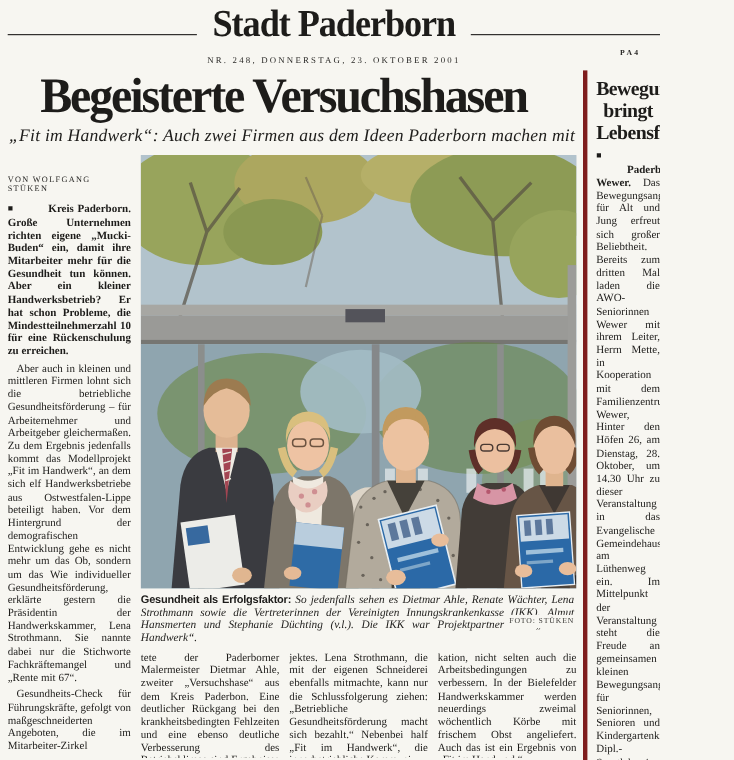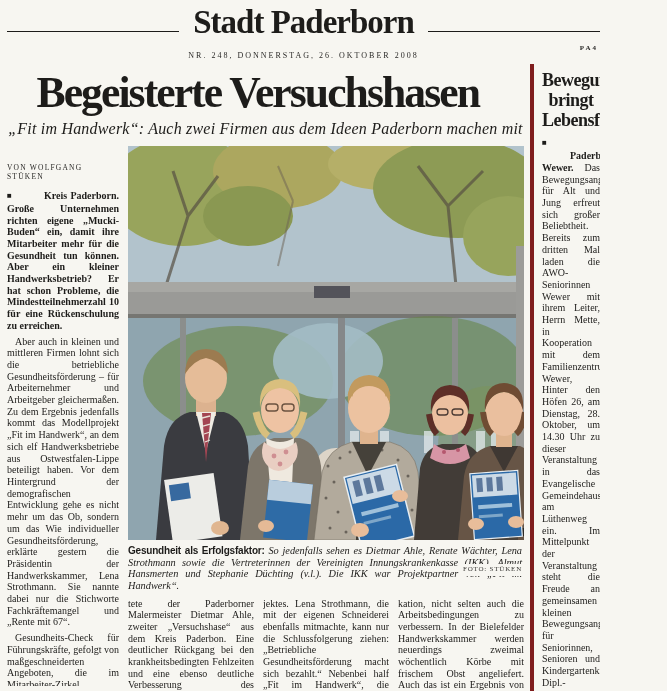--- a/index.html
+++ b/index.html
@@ -21,26 +21,26 @@
   .mast-title {
     font-size:33px; font-weight:bold; letter-spacing:-1px;
     line-height:1; padding:0 14px 2px 14px; white-space:nowrap;
     transform:scaleY(1.05);
   }
   .dateline-row { position:relative; text-align:center; margin-top:3px; }
   .dateline {
     font-size:8px; letter-spacing:2px; color:#2a2927;
   }
   .page-code {
-    position:absolute; right:2px; top:0;
+    position:absolute; right:18px; top:0;
     font-size:7px; letter-spacing:2px; color:#2a2927;font-weight:bold;
   }
 
   
-  .content { display:flex; height:627px;align-items:center; }
+  .content { display:flex; height:627px; }
   .main { width:523px; padding-right:6px; }
   .sidebar {
     width:131px; border-left:4px solid #7f1d1d;
     padding-left:8px; padding-top:6px; overflow:hidden; height:627px;
   }
 
   
   .headline {
     font-size:45px; font-weight:bold; letter-spacing:-2px;
     text-align:center; line-height:1.05; white-space:nowrap;
@@ -100,21 +100,21 @@
 
 <div class="page">
 
   <header class="masthead">
     <div class="mast-row">
       <div class="mast-rule"></div>
       <h1 class="mast-title">Stadt Paderborn</h1>
       <div class="mast-rule"></div>
     </div>
     <div class="dateline-row">
-      <span class="dateline">NR. 248, DONNERSTAG, 26. OKTOBER 2008</span>
+      <span class="dateline">NR. 248, DONNERSTAG, 23. OKTOBER 2001</span>
       <span class="page-code">PA4</span>
     </div>
   </header>
 
   <div class="content">
 
     <div class="main">
       <h2 class="headline">Begeisterte Versuchshasen</h2>
       <p class="subheadline">„Fit im Handwerk“: Auch zwei Firmen aus dem Ideen Paderborn machen mit</p>
 

